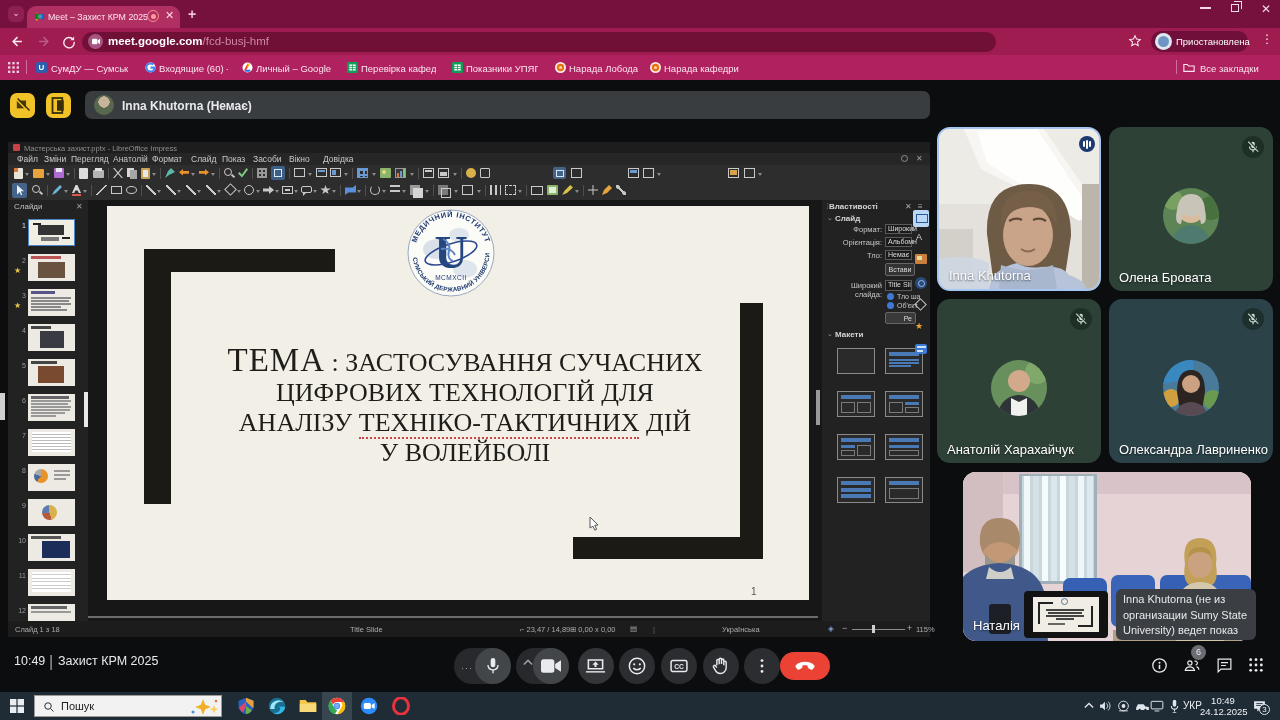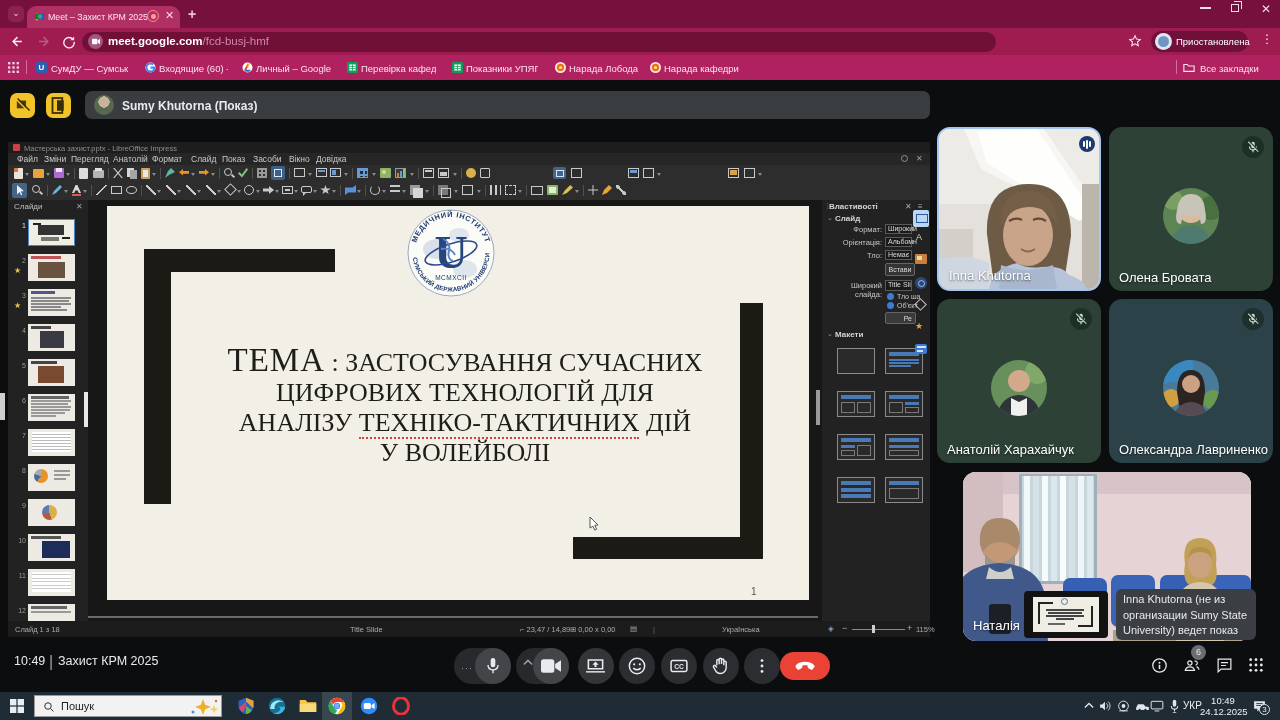--- a/index.html
+++ b/index.html
@@ -161,41 +161,41 @@
     </div>
     <div class="abs" style="left:46px; top:13px; width:25px; height:25px; background:#f2c229; border-radius:7px;">
       <svg class="abs" style="left:5px; top:4px;" width="15" height="17" viewBox="0 0 20 22">
           <rect x="2" y="1" width="13" height="20" fill="none" stroke="#3a2e05" stroke-width="2.4"></rect>
           <rect x="8" y="4" width="9" height="14" fill="#3a2e05"></rect>
         </svg>
     </div>
 
     <div class="abs" style="left:85px; top:11px; width:845px; height:28px; background:#3a3d40; border-radius:7px;">
       <div class="abs" style="left:9px; top:4px; width:20px; height:20px; border-radius:50%; background:radial-gradient(circle at 50% 35%, #c8b49a 0 34%, #57684e 35% 100%);"></div>
-      <div class="abs" style="left:37px; top:8px; color:#e8eaed; font-size:12px; font-weight:bold;">Sumy Khutorna (Показ)</div>
+      <div class="abs" style="left:37px; top:8px; color:#e8eaed; font-size:12px; font-weight:bold;">Inna Khutorna (Немає)</div>
     </div>
 
     <div class="abs" id="impress">
 
       <div class="abs" style="left:0; top:0; width:922px; height:11px; background:#1d1d1d;">
         <div class="abs" style="left:5px; top:2px; width:7px; height:7px; background:#c9424a; border-radius:1px;"></div>
         <div class="abs" style="left:16px; top:1.5px; color:#8f8f8f; font-size:7.5px; white-space:nowrap;">Мастерська захист.pptx - LibreOffice Impress</div>
       </div>
 
       <div class="abs" style="left:0; top:11px; width:922px; height:12px; background:#262626; color:#c8c8c8; font-size:8.5px;">
         <span class="abs" style="left:9px; top:1px;">Файл</span>
         <span class="abs" style="left:36px; top:1px;">Зміни</span>
         <span class="abs" style="left:63px; top:1px;">Перегляд</span>
         <span class="abs" style="left:105px; top:1px;">Анатолій</span>
         <span class="abs" style="left:144px; top:1px;">Формат</span>
         <span class="abs" style="left:183px; top:1px;">Слайд</span>
         <span class="abs" style="left:214px; top:1px;">Показ</span>
         <span class="abs" style="left:245px; top:1px;">Засоби</span>
         <span class="abs" style="left:281px; top:1px;">Вікно</span>
-        <span class="abs" style="left:308px; top:1px;">Довідка</span>
+        <span class="abs" style="left:315px; top:1px;">Довідка</span>
         <span class="abs" style="left:893px; top:2px; width:7px; height:7px; border:1px solid #8f8f8f; border-radius:50%;"></span>
           <span class="abs" style="left:908px; top:1px; color:#9f9f9f; font-size:8px;">✕</span>
       </div>
 
       <div class="abs" style="left:0; top:23px; width:922px; height:18px; background:#2d2d2d; overflow:hidden;">
         <i class="abs" style="left:6px; top:3px; width:9px; height:11px; background:#e8e4da; border-radius:1px;"></i>
         <i class="abs" style="left:6px; top:3px; width:4px; height:4px; background:#d97a3a;"></i>
         <i class="abs" style="left:17px; top:8px; width:4px; height:3px; background:#8a8a8a; clip-path:polygon(0 0,100% 0,50% 100%);"></i>
         <i class="abs" style="left:25px; top:4px; width:11px; height:9px; background:#e8a33d; border-radius:1px;"></i>
         <i class="abs" style="left:38px; top:8px; width:4px; height:3px; background:#8a8a8a; clip-path:polygon(0 0,100% 0,50% 100%);"></i>

